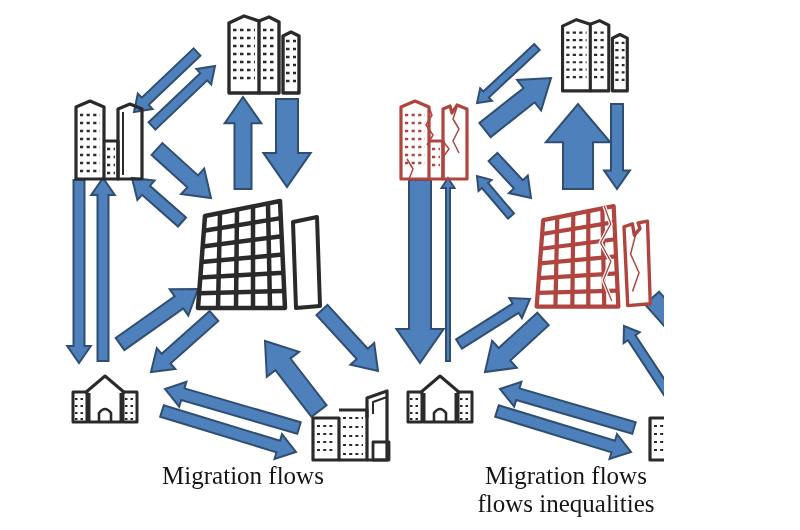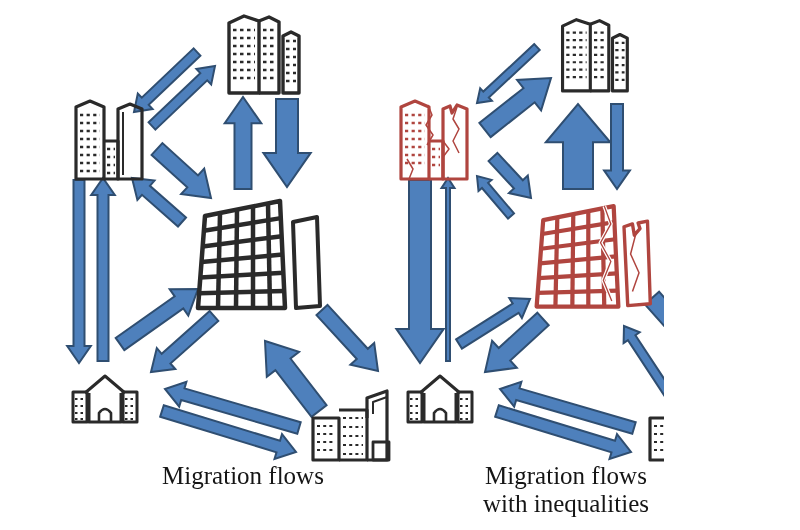--- a/index.html
+++ b/index.html
@@ -233,15 +233,15 @@
       <use href="#sym-big-building-damaged" x="531" y="196" width="124" height="116" class="building damaged"></use>
       <use href="#sym-house" x="406" y="372" width="68" height="52" class="building normal"></use>
       <use href="#sym-city" x="646" y="388" width="84" height="76" class="building normal"></use>
     </svg>
 
   <div class="caption caption-0">
     <span>Migration flows</span><br>
   </div>
   <div class="caption caption-1">
     <span>Migration flows</span><br>
-    <span>with inequalities</span>
+    <span>flows inequalities</span>
   </div>
 </div>
 
 </body></html>

